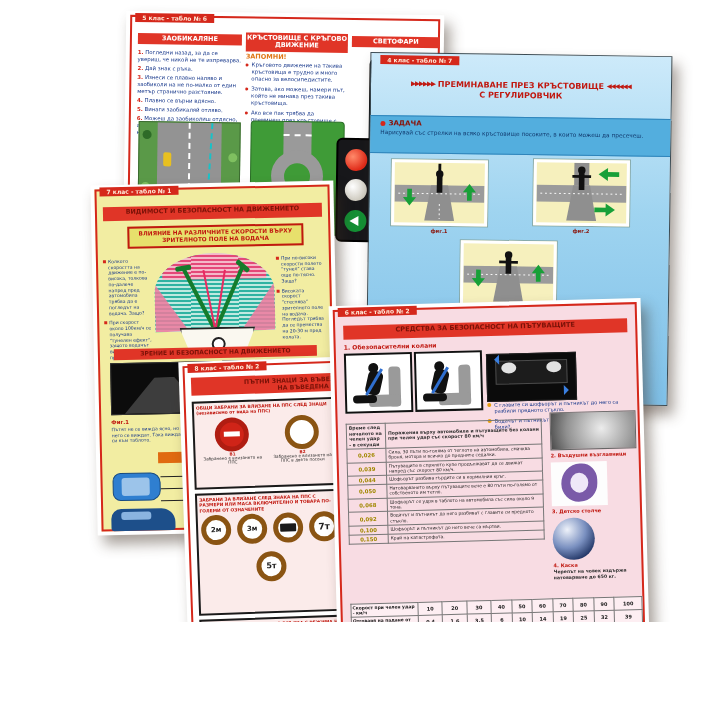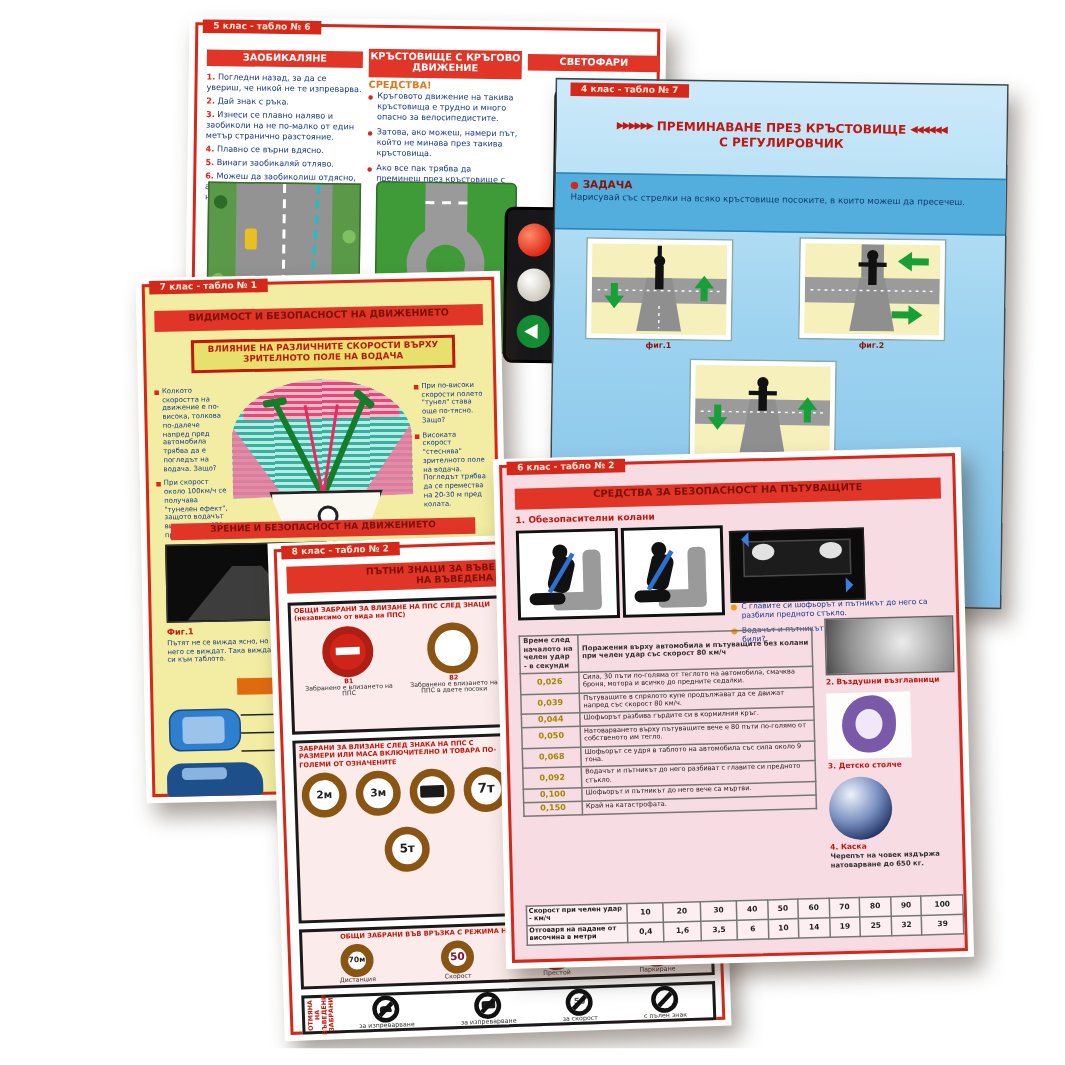--- a/index.html
+++ b/index.html
@@ -1,16 +1,16 @@
 <!DOCTYPE html>
 <html><head>
 <meta charset="utf-8">
 <style>
   html,body{margin:0;padding:0;background:#fff;}
-  #stage{position:relative;width:710px;height:699px;background:#fff;overflow:hidden;
+  #stage{position:relative;width:710px;height:622px;background:#fff;overflow:hidden;
          font-family:"DejaVu Sans",sans-serif;-webkit-font-smoothing:antialiased;}
   .poster{position:absolute;box-shadow:6px 9px 14px rgba(60,45,30,.45);}
   .inner{position:absolute;inset:4px;border:2px solid #d5281b;}
   .tab{position:absolute;top:2px;left:9px;background:#d5281b;color:#ffe9d8;font-size:6px;
        line-height:9px;padding:0 7px;font-weight:bold;white-space:nowrap;z-index:5;}
   .hdr{background:#e03527;color:#fff;font-weight:bold;text-align:center;line-height:1.15;}
   
   #p1{left:124px;top:13px;width:318px;height:330px;background:#fff;transform:rotate(.8deg);z-index:1;}
   #p1 .col-hdr{position:absolute;font-size:6.5px;padding:2px 1px;}
   .numlist{position:absolute;font-size:5.4px;color:#15368a;line-height:1.3;}
@@ -170,21 +170,21 @@
         <div class="tree" style="left:4px;top:120px;background:#2e6b28;"></div>
         <div class="tree" style="right:2px;top:30px;background:#7fc060;"></div>
         <div class="tree" style="right:3px;top:96px;background:#2e6b28;"></div>
         <div class="tree" style="right:2px;top:170px;background:#7fc060;"></div>
         <div class="carblob" style="left:24px;top:30px;background:#e8c020;"></div>
         <div class="carblob" style="left:54px;top:100px;background:#d04028;"></div>
         <div class="carblob" style="left:24px;top:160px;background:#3a78c8;"></div>
       </div>
 
       <div class="hdr col-hdr" style="left:114px;top:14px;width:100px;">КРЪСТОВИЩЕ С КРЪГОВО ДВИЖЕНИЕ</div>
-      <div class="remember" style="left:114px;top:34px;">СРЕДСТВА!</div>
+      <div class="remember" style="left:114px;top:34px;">ЗАПОМНИ!</div>
       <div class="bullist" style="left:114px;top:43px;width:100px;">
         <div class="b">Кръговото движение на такива кръстовища е трудно и много опасно за велосипедистите.</div>
         <div class="b">Затова, ако можеш, намери път, който не минава през такива кръстовища.</div>
         <div class="b">Ако все пак трябва да преминеш през кръстовище с кръгово движение, вземи велосипеда в ръце или го тикай като пешеходец и така пресечи заедно с другите пешеходци.</div>
       </div>
       <div class="rab">
         <div class="vroad"></div>
         <div class="zeb" style="top:12px;"></div>
         <div class="zeb" style="top:96px;"></div>
         <div class="ring"></div>

